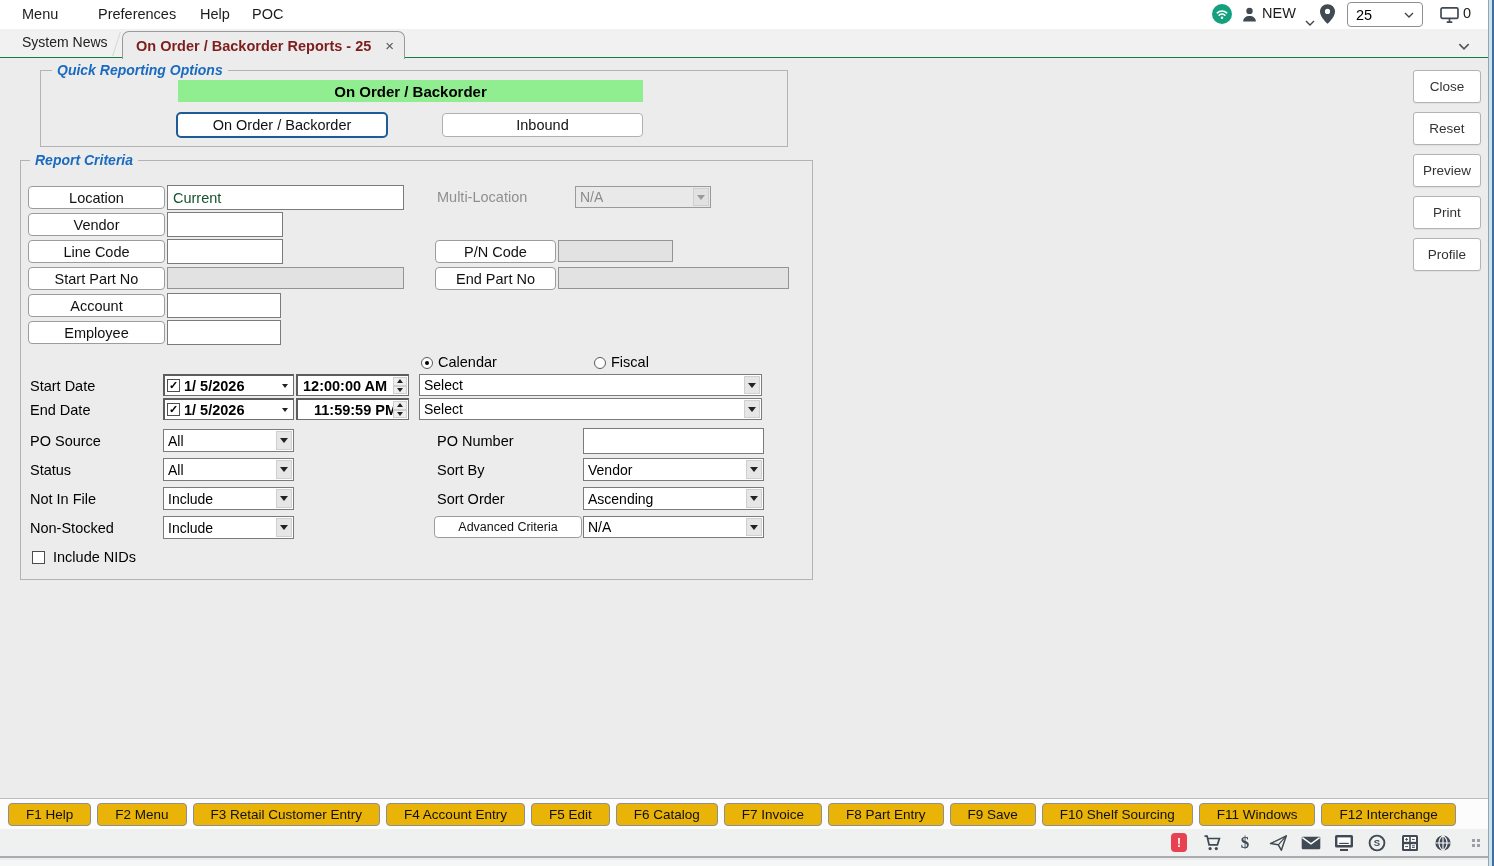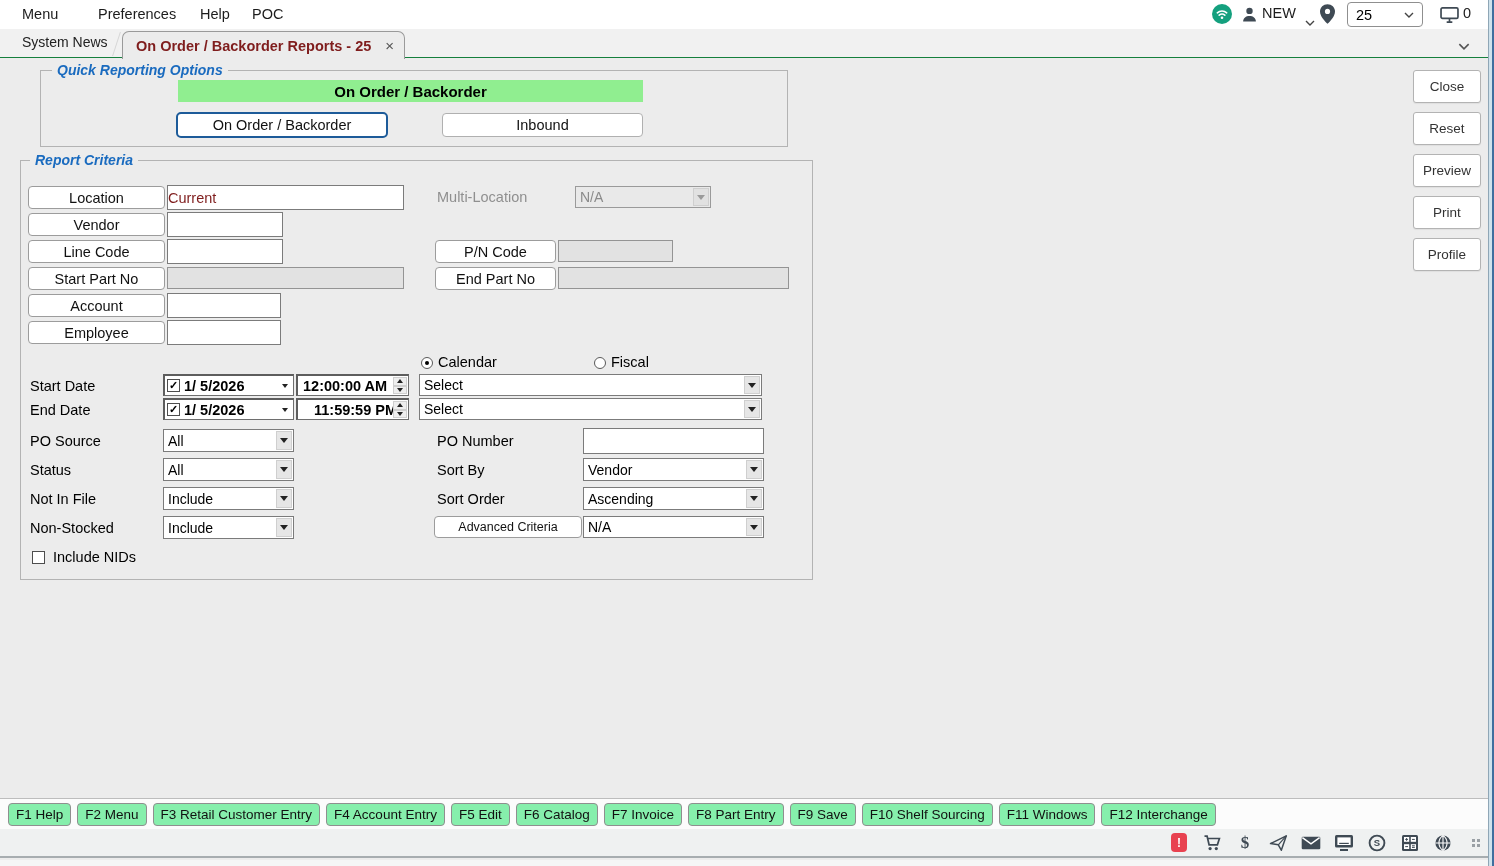--- a/index.html
+++ b/index.html
@@ -25,21 +25,21 @@
 
   .banner { position:absolute; background:#90ee90; display:flex; align-items:center; justify-content:center; font-size:15px; font-weight:bold; color:#000; }
 
   .qbtn { position:absolute; background:#fff; border:1px solid #b0b0b0; border-radius:4px; display:flex; align-items:center; justify-content:center; font-size:14.5px; color:#111; cursor:pointer; }
   .qbtn.sel { border:2px solid #1d5b99; border-radius:5px; }
 
   .fbtn { position:absolute; background:#fff; border:1px solid #9c9c9c; border-radius:4px; display:flex; align-items:center; justify-content:center; font-size:14.5px; color:#111; cursor:pointer; }
   .flabel { position:absolute; font-size:14.5px; color:#000; white-space:nowrap; }
   .flabel.dis { color:#8f8f8f; }
 
-  .tfield { position:absolute; background:#fff; border:1px solid #7b7b7b; font-size:14.5px; color:#7f1d1d; display:flex; align-items:center; }
+  .tfield { position:absolute; background:#fff; border:1px solid #7b7b7b; font-size:14.5px; color:#14532d; display:flex; align-items:center; padding-left:5px; }
   .dfield { position:absolute; background:#e2e2e2; border:1px solid #949494; }
 
   .combo { position:absolute; background:#fff; border:1px solid #7b7b7b; font-size:14px; color:#000; display:flex; align-items:center; padding-left:4px; cursor:pointer; }
   .combo .val { flex:1; white-space:nowrap; overflow:hidden; }
   .combo .cbtn { position:absolute; right:1px; top:1px; bottom:1px; width:16px; background:#e6e6e6; border:1px solid #cfcfcf; display:flex; align-items:center; justify-content:center; }
   .tri-d { width:0; height:0; border-left:4px solid transparent; border-right:4px solid transparent; border-top:5px solid #222; }
   .tri-u { width:0; height:0; border-left:3px solid transparent; border-right:3px solid transparent; border-bottom:4px solid #222; }
   .tri-d.sm { border-left-width:3px; border-right-width:3px; border-top-width:4px; }
   .combo.dis { background:#e9e9e9; color:#8b8b8b; border-color:#9a9a9a; }
   .combo.dis .cbtn { background:#e1e1e1; }
@@ -53,21 +53,21 @@
   .radio { position:absolute; width:12px; height:12px; border:1px solid #5a5a5a; border-radius:50%; background:#fff; cursor:pointer; }
   .radio.on::after { content:""; position:absolute; left:3px; top:3px; width:4px; height:4px; border-radius:50%; background:#000; }
 
   .ckbox { position:absolute; width:13px; height:13px; background:#fff; border:1px solid #4d4d4d; cursor:pointer; }
 
   
   .sbtn { position:absolute; left:1413px; width:68px; height:33px; background:#fff; border:1px solid #b3b3b3; border-radius:3px; display:flex; align-items:center; justify-content:center; font-size:13.5px; color:#333; cursor:pointer; box-shadow:0 1px 1px rgba(0,0,0,.06); }
 
   
   .fnbar { position:absolute; left:0; top:798px; width:1494px; height:31px; background:#fcfcfc; border-top:1px solid #bdbdbd; display:flex; align-items:center; gap:6px; padding-left:8px; }
-  .fnbtn { height:23px; background:#86efac; border:1px solid #8f8f8f; border-radius:4px; display:flex; align-items:center; padding:0 7px; font-size:13.5px; color:#111; cursor:pointer; white-space:nowrap; }
+  .fnbtn { height:23px; background:#eab308; border:1px solid #8f8f8f; border-radius:4px; display:flex; align-items:center; padding:0 17px; font-size:13.5px; color:#111; cursor:pointer; white-space:nowrap; }
   .statusbar { position:absolute; left:0; top:829px; width:1494px; height:29px; background:#eff1f1; border-bottom:2px solid #a7adb0; display:flex; align-items:center; justify-content:flex-end; gap:13px; padding-right:14px; }
   .footer-strip { position:absolute; left:0; top:860px; width:1494px; height:6px; background:#f5f6f6; }
   .sicon { width:20px; height:20px; display:flex; align-items:center; justify-content:center; cursor:pointer; }
   .alert { width:16px; height:19px; background:#e84250; border-radius:4px; color:#fff; font-weight:bold; font-size:12px; display:flex; align-items:center; justify-content:center; }
   .dollar { font-size:17px; font-weight:bold; color:#3f4a54; font-family:"Liberation Serif",serif; }
   .grip { display:grid; grid-template-columns:3px 3px; grid-template-rows:3px 3px; gap:2px; margin-left:6px; }
   .grip span { width:3px; height:3px; background:#9aa0a5; }
 </style>
 </head>
 <body>

